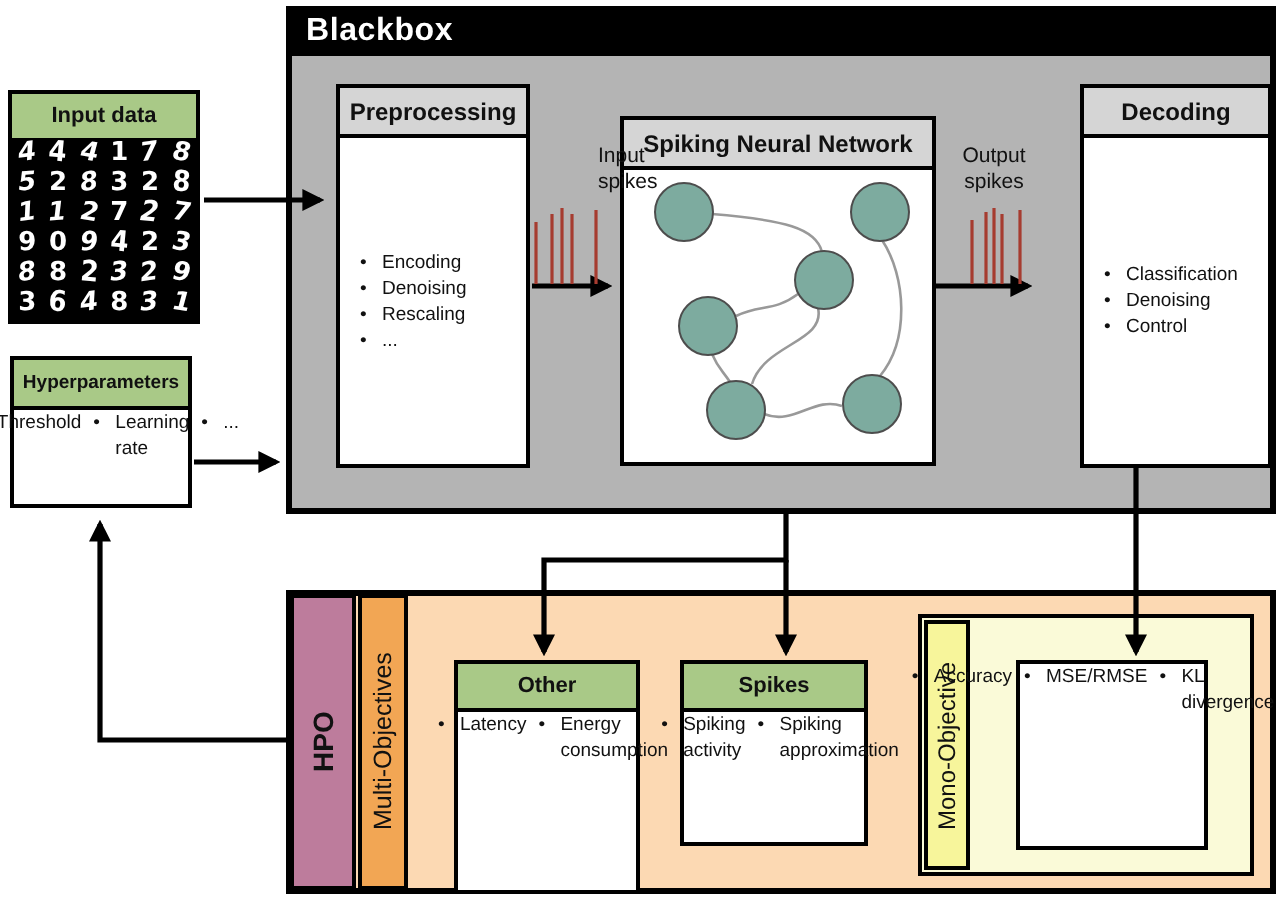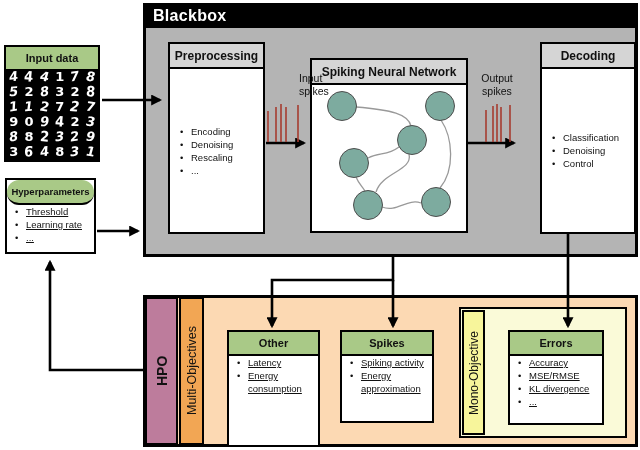--- a/index.html
+++ b/index.html
@@ -18,40 +18,40 @@
   .panel{background:#fff;border:2px solid #000;}
   .panel-header{height:23px;background:var(--box_header);border-bottom:2px solid #000;
     display:flex;align-items:center;justify-content:center;font-weight:bold;font-size:12px;}
   .panel-body{display:flex;flex-direction:column;justify-content:center;height:calc(100% - 25px);padding:0 4px;}
   .item{position:relative;padding-left:17px;font-size:9.5px;line-height:13px;}
   .item::before{content:"\2022";position:absolute;left:6px;}
 
   
   .gheader{height:22px;background:var(--green_header);border-bottom:2px solid #000;
     display:flex;align-items:center;justify-content:center;font-weight:bold;font-size:11px;}
-  .gbody{display:flex;flex-direction:column;height:calc(100% - 24px);padding:0 2px;text-decoration:underline;}
+  .gbody{display:flex;justify-content:center;height:calc(100% - 24px);padding:0 2px;}
 
   #panel-preprocessing{left:168px;top:42px;width:97px;height:192px;}
   #panel-snn{left:310px;top:58px;width:158px;height:175px;}
   #panel-decoding{left:540px;top:42px;width:96px;height:192px;}
 
   
   #input-data{left:4px;top:45px;width:96px;height:117px;border:2px solid #000;background:#000;}
   #digit-grid{left:6px;top:69px;width:92px;height:90px;display:grid;
     grid-template-columns:repeat(6,1fr);grid-template-rows:repeat(6,1fr);}
   .digit{color:#fff;font-size:13px;font-weight:bold;display:flex;align-items:center;justify-content:center;
     font-family:"DejaVu Sans",sans-serif;}
   .digit:nth-child(3n){transform:rotate(9deg) skewX(-6deg);}
   .digit:nth-child(4n+1){transform:rotate(-8deg);font-style:italic;}
   .digit:nth-child(5n+2){transform:rotate(5deg) scaleY(1.1);}
   .digit:nth-child(7n){font-style:italic;transform:rotate(-4deg);}
 
   
   #hyperparameters{left:5px;top:178px;width:91px;height:76px;border:2px solid #000;background:#fff;}
-  #hyperparameters .gheader{font-size:9.5px;height:23px;border-radius:12px;}
+  #hyperparameters .gheader{font-size:9.5px;height:23px;}
 
   
   .spike-label{font-size:10.5px;line-height:1.25;text-align:center;}
   #input-spikes-label{left:263px;top:72px;width:48px;padding-left:36px;}
   #output-spikes-label{left:470px;top:72px;width:54px;}
 
   
   #hpo-container{left:143px;top:295px;width:495px;height:152px;border:3px solid #000;background:var(--container_peach);}
   #hpo-box{left:145px;top:297px;width:33px;height:148px;border:2px solid #000;background:var(--hpo_pink);}
   #multi-box{left:179px;top:297px;width:25px;height:148px;border:2px solid #000;background:var(--multi_orange);}
@@ -189,31 +189,30 @@
     <div class="gbody">
       <div class="item">Latency</div>
       <div class="item">Energy consumption</div>
     </div>
   </div>
 
   <div class="abs" id="box-spikes">
     <div class="gheader">Spikes</div>
     <div class="gbody">
       <div class="item">Spiking activity</div>
-      <div class="item">Energy approximation</div>
+      <div class="item">Spiking approximation</div>
     </div>
   </div>
 
   <div class="abs" id="mono-container"></div>
   <div class="abs" id="mono-strip">
     <div class="vlabel">Mono-Objective</div>
   </div>
 
   <div class="abs" id="box-errors">
-    <div class="gheader">Errors</div>
     <div class="gbody">
       <div class="item">Accuracy</div>
       <div class="item">MSE/RMSE</div>
       <div class="item">KL divergence</div>
       <div class="item">...</div>
     </div>
   </div>
 
   <svg id="overlay" width="640" height="450" viewBox="0 0 640 450">
     <defs>

